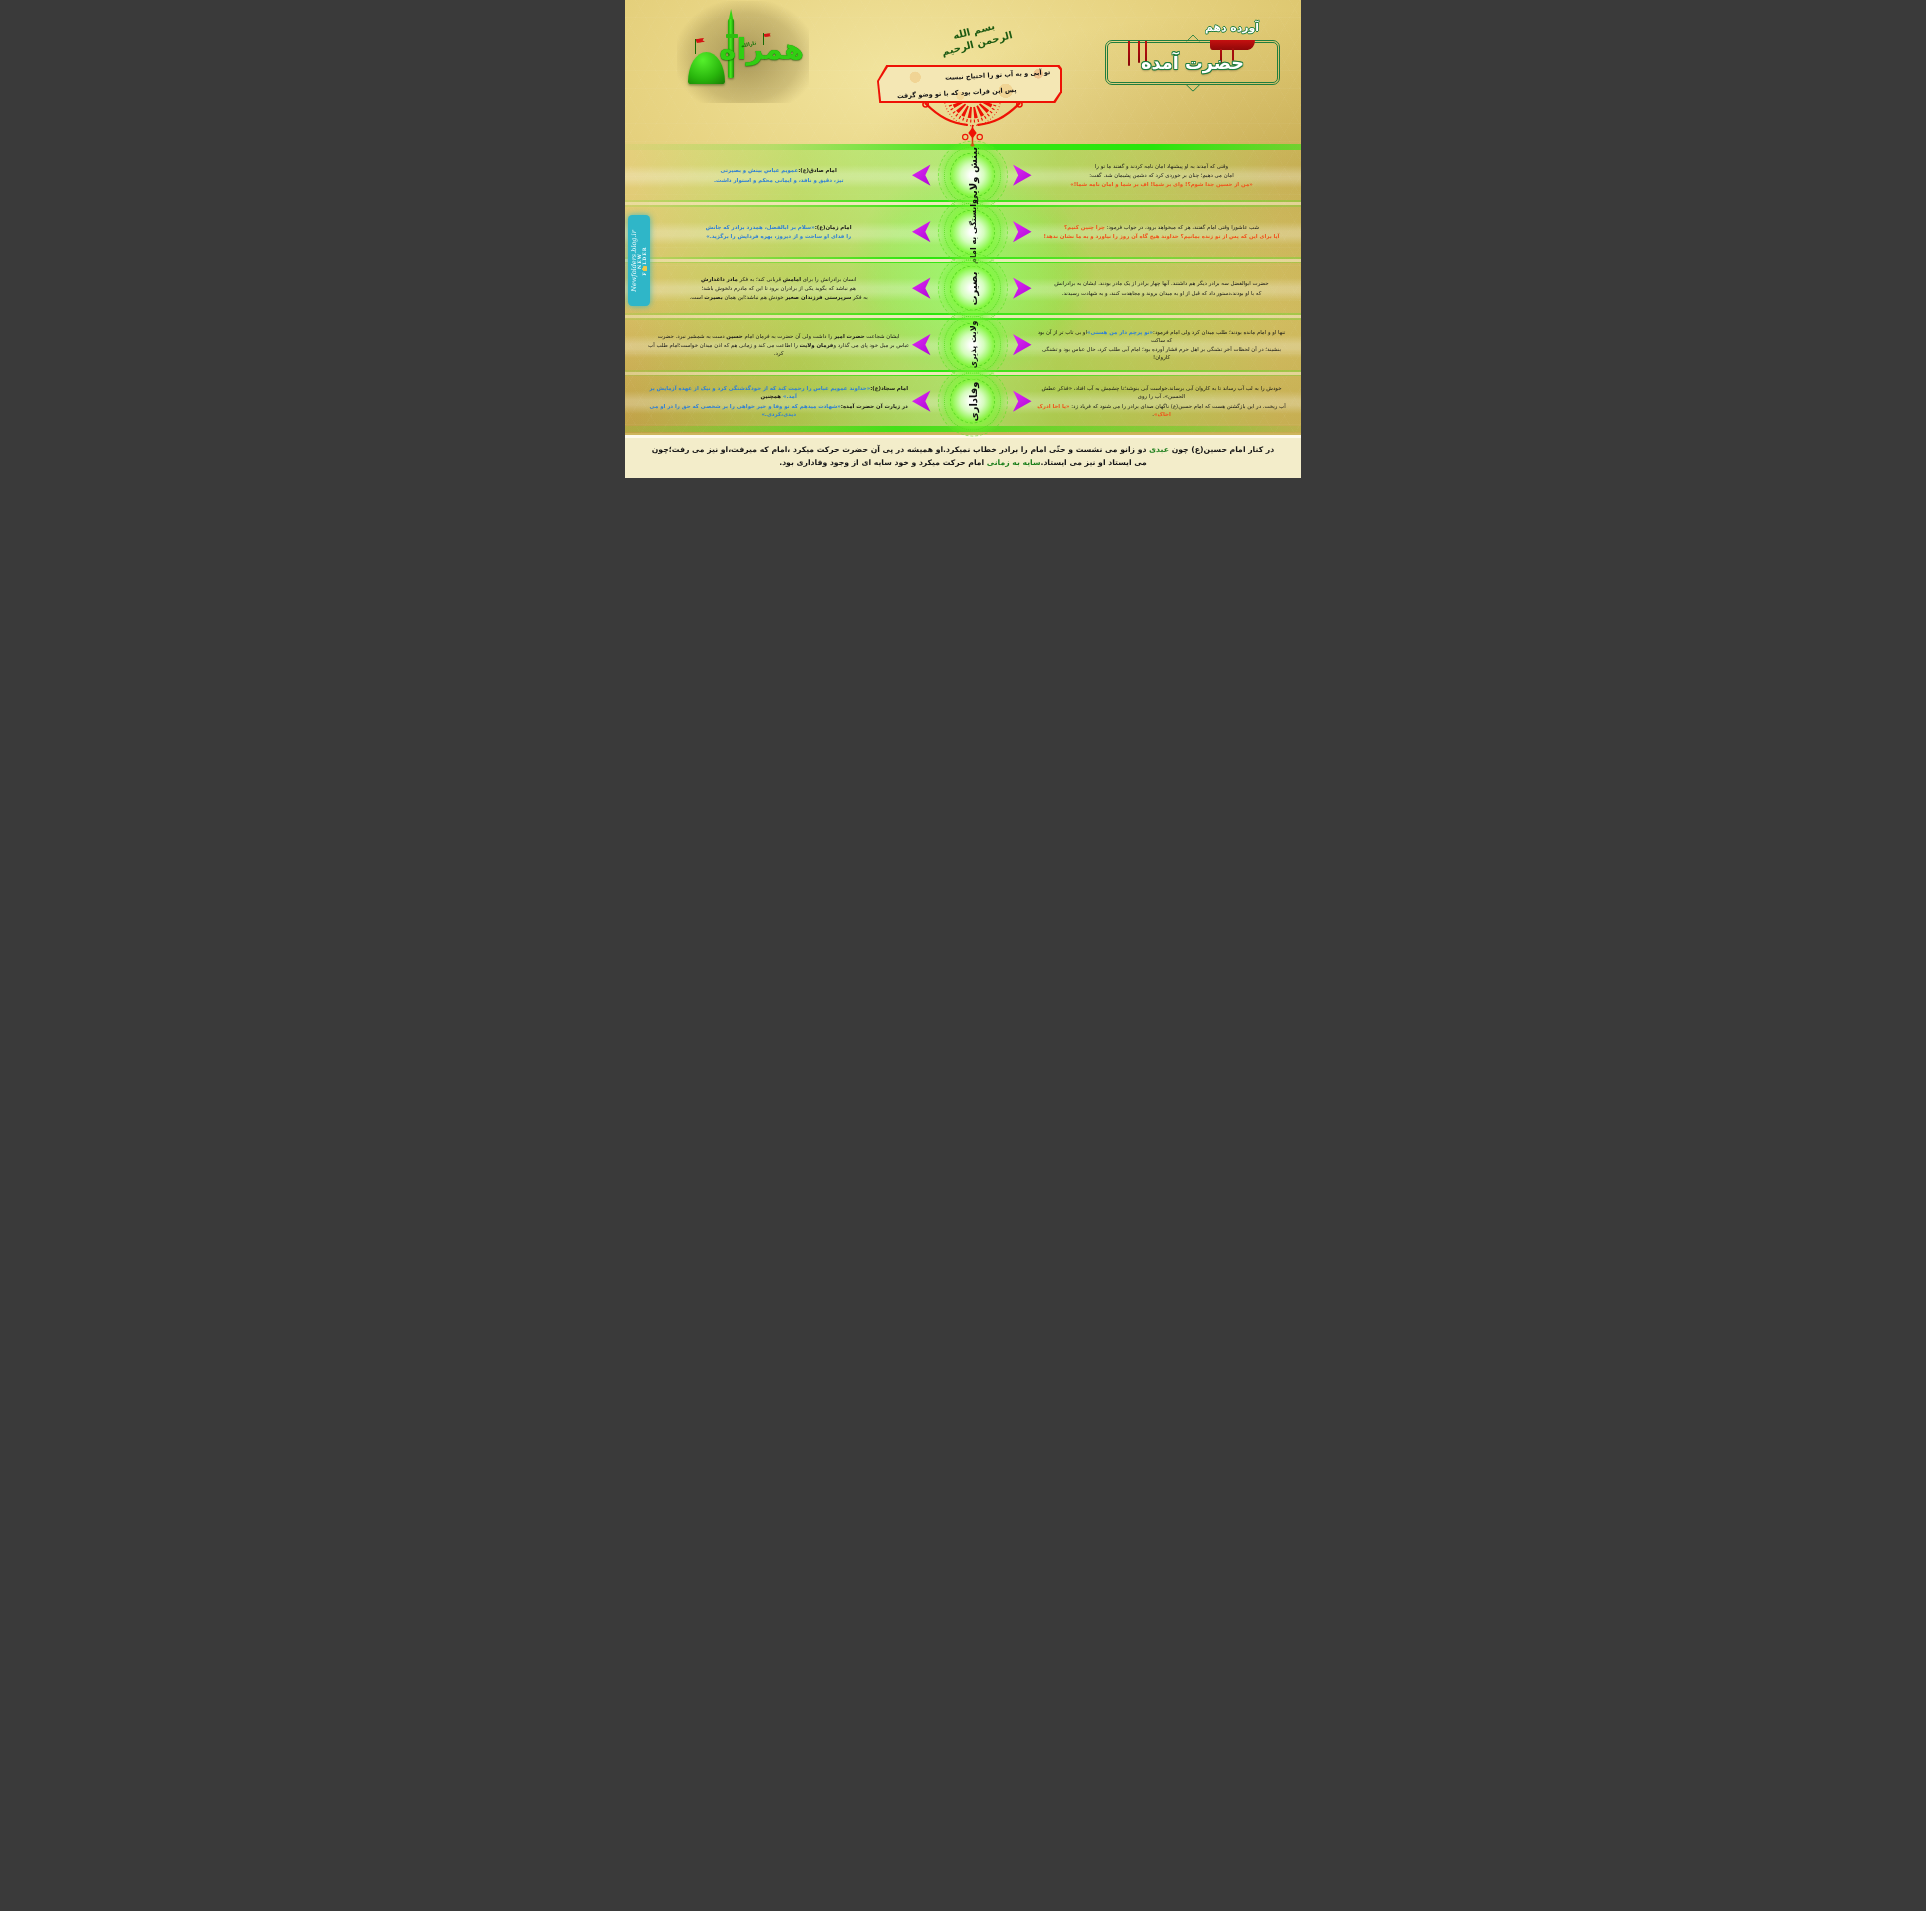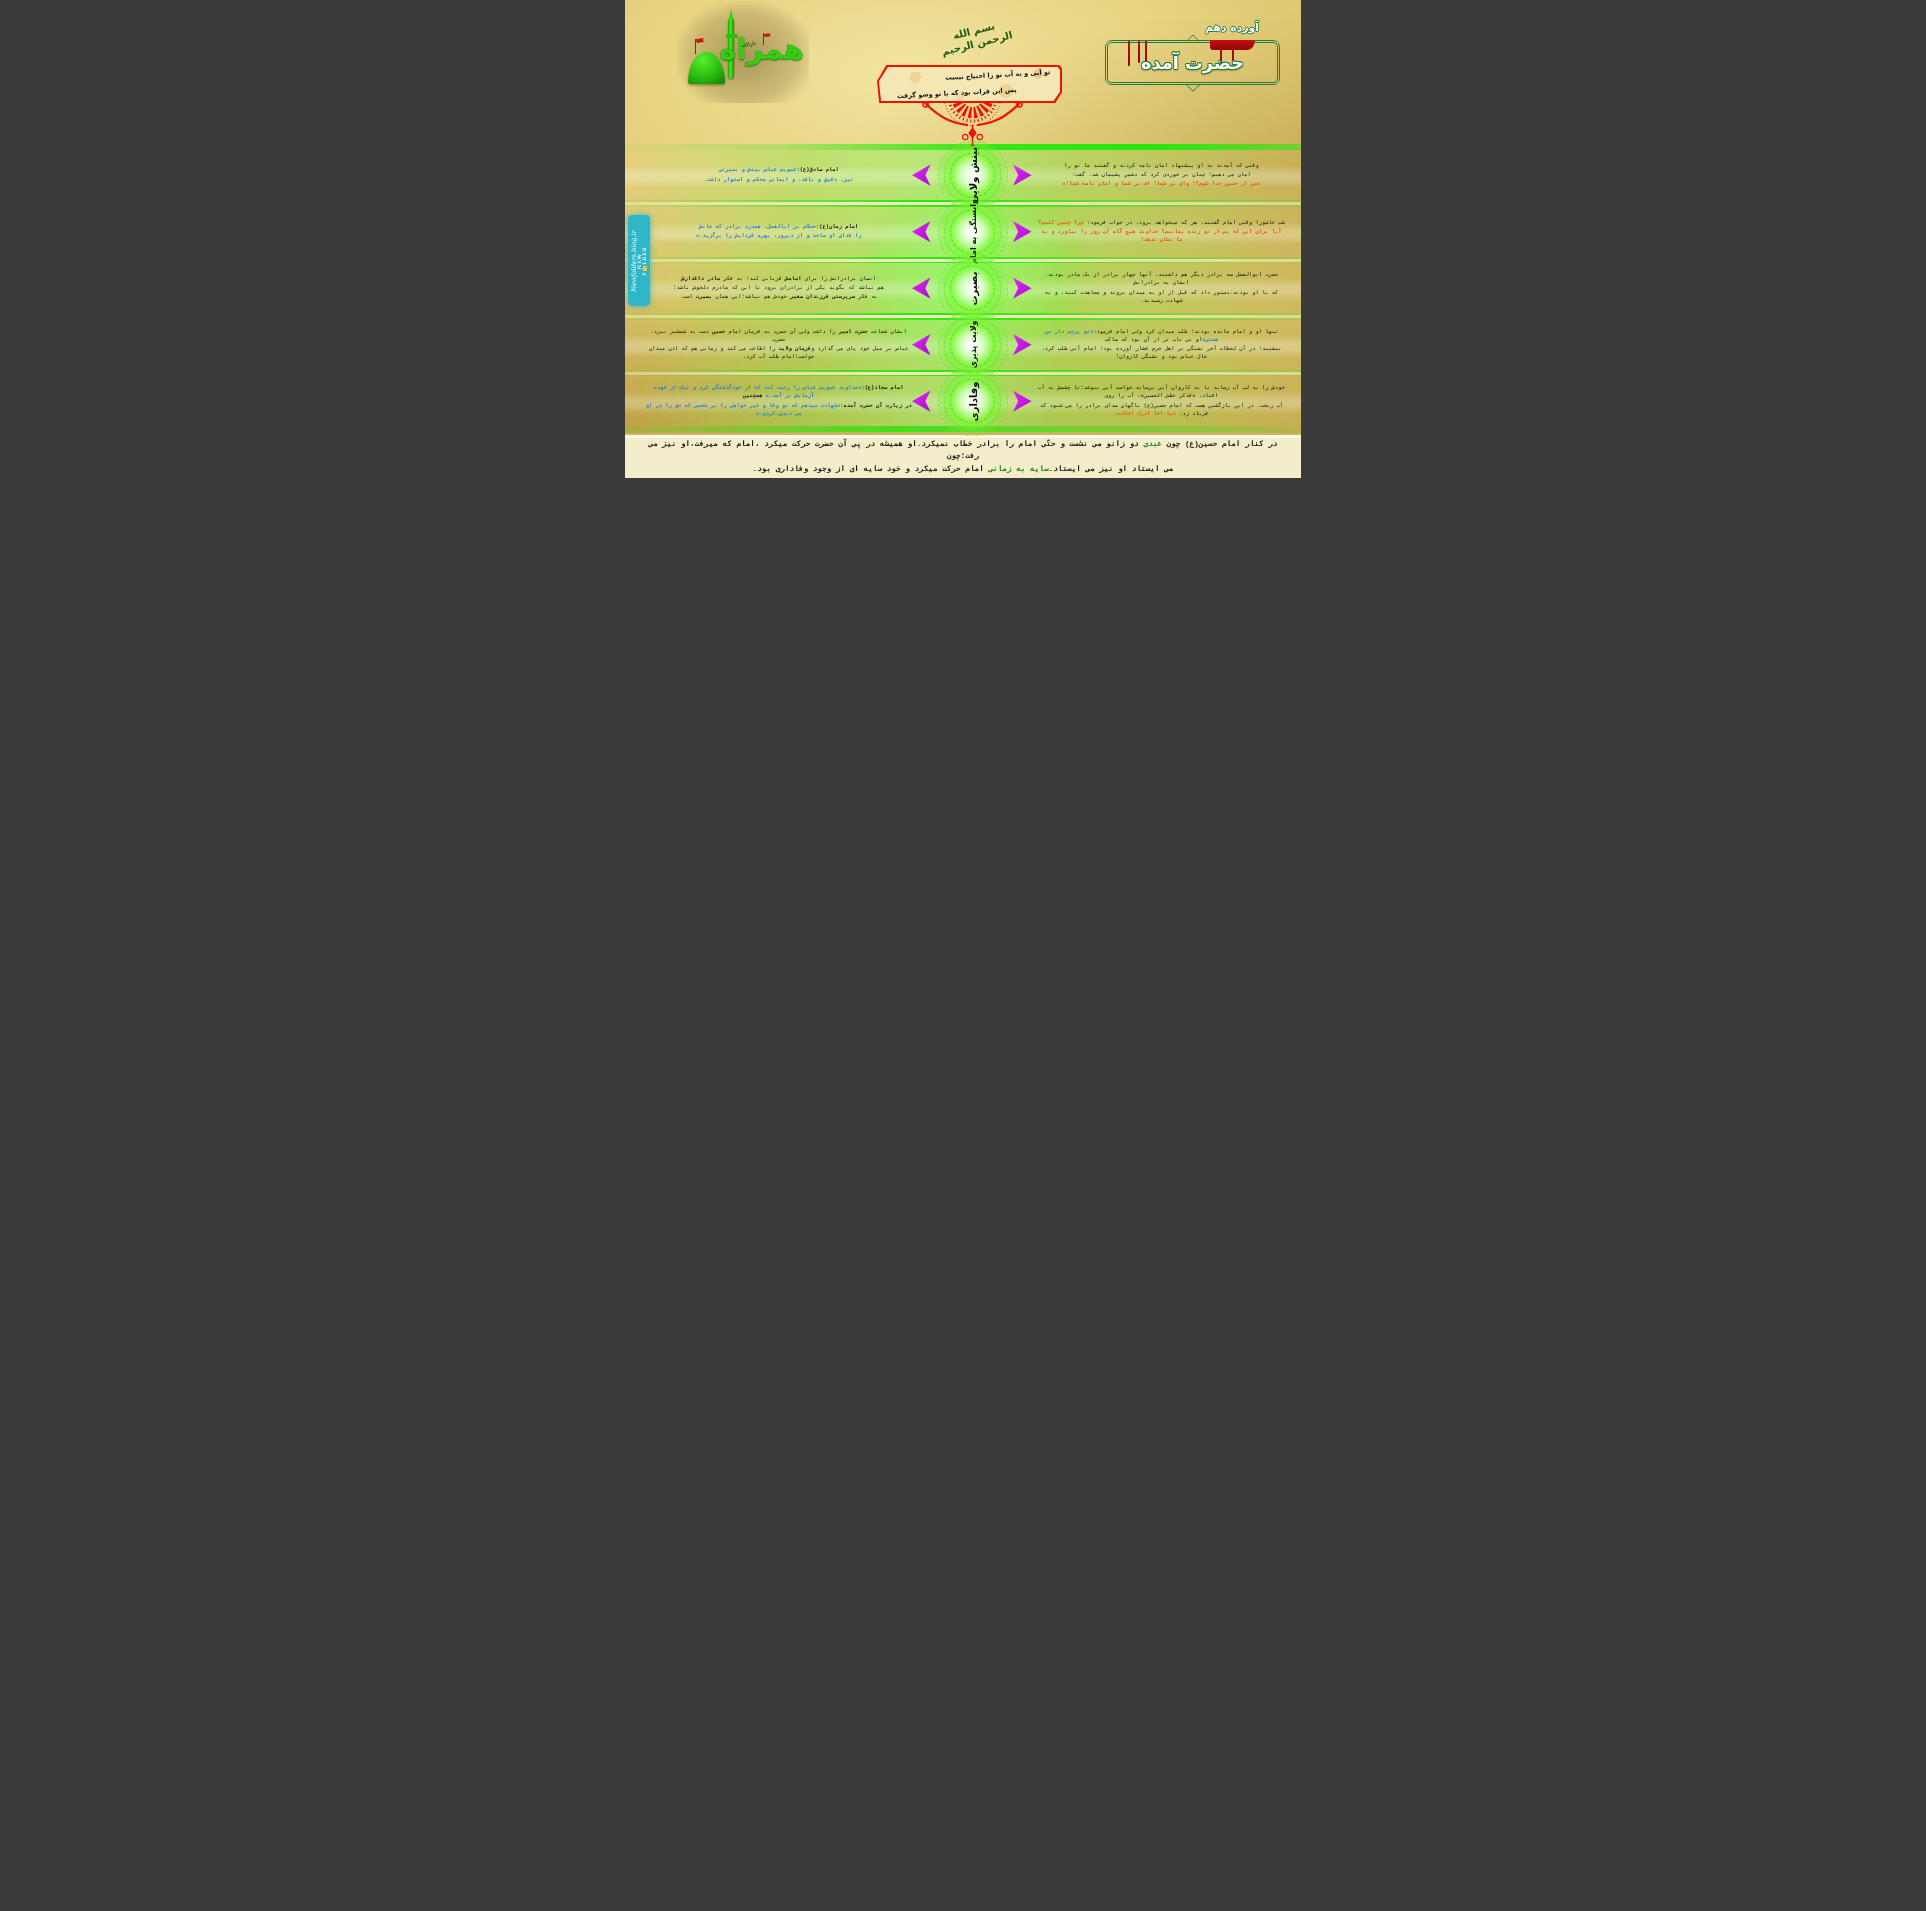--- a/index.html
+++ b/index.html
@@ -91,21 +91,21 @@
       linear-gradient(180deg, rgba(255,255,255,0) 30%, rgba(255,255,255,.25) 48%, rgba(255,255,255,.25) 58%, rgba(255,255,255,0) 76%),
       linear-gradient(90deg, rgba(150,235,90,0) 1%, rgba(122,232,62,.36) 26%, rgba(150,245,110,.6) 48%, rgba(122,232,62,.40) 64%, rgba(150,235,90,.04) 97%);}
   .divider{position:relative;height:6.5px;}
   .dv-g{height:1.9px;background:linear-gradient(90deg, rgba(60,230,25,.12), #2be60c 45%, rgba(60,230,25,.30) 98%);}
   .dv-c{height:3.1px;background:linear-gradient(90deg, rgba(245,238,200,.45), rgba(242,236,196,.92) 40%, rgba(245,238,200,.55));}
   .dv-g2{height:1.5px;background:linear-gradient(90deg, rgba(60,230,25,.10), #2be60c 50%, rgba(60,230,25,.25) 98%);}
   .txt{position:absolute;top:0;bottom:0;display:flex;flex-direction:column;justify-content:center;gap:1.2px;
     direction:rtl;text-align:center;font-size:5.4px;line-height:1.5;color:#161616;z-index:2;}
   .t-left{left:17.7px;width:272px;}
   .t-right{left:412px;width:249px;}
-  .line{display:block;font-family:Liberation Mono, monospace;}
+  .line{display:block;}
   .seg{white-space:pre-wrap;}
   .seg.bold{font-weight:bold;}
   .c-k{color:#161616;} .c-b{color:#2e7fd6;} .c-o{color:#f0531c;} .c-g{color:#1d7f1d;}
   .arrow{position:absolute;top:50%;transform:translateY(-50%);width:18.5px;height:23px;z-index:2;
     background:linear-gradient(135deg,#e32cf6,#ab06d4);filter:drop-shadow(0 0 2.3px rgba(200,30,240,.5));}
   .arrow-l{left:287px;clip-path:polygon(100% 4%,0 50%,100% 96%,72% 50%);}
   .arrow-r{left:388px;clip-path:polygon(0 4%,100% 50%,0 96%,28% 50%);}
   .medallion{position:absolute;left:311px;top:50%;transform:translateY(-50%);width:73px;height:73px;z-index:1;}
   .m-core{position:absolute;inset:0;border-radius:50%;background:
       radial-gradient(circle, rgba(255,255,255,.95) 6%, rgba(216,255,196,.9) 22%, rgba(126,250,56,.78) 40%, rgba(110,245,45,.40) 56%, rgba(110,245,45,0) 70%);}

